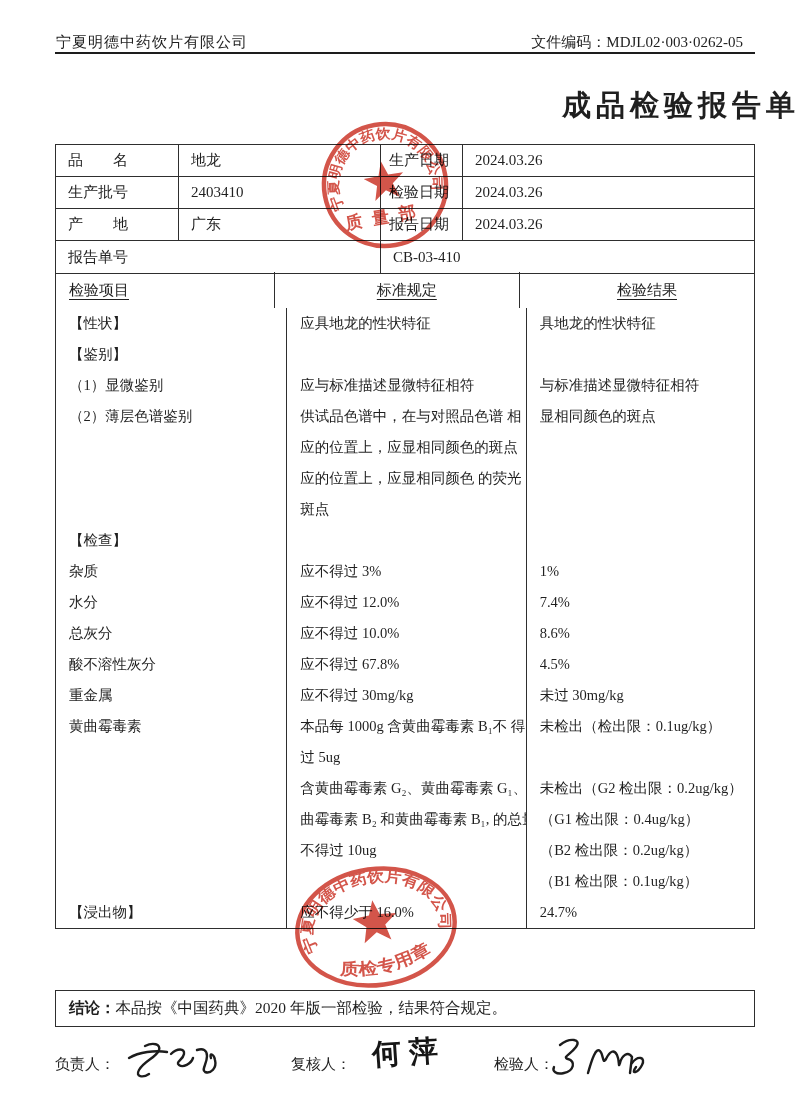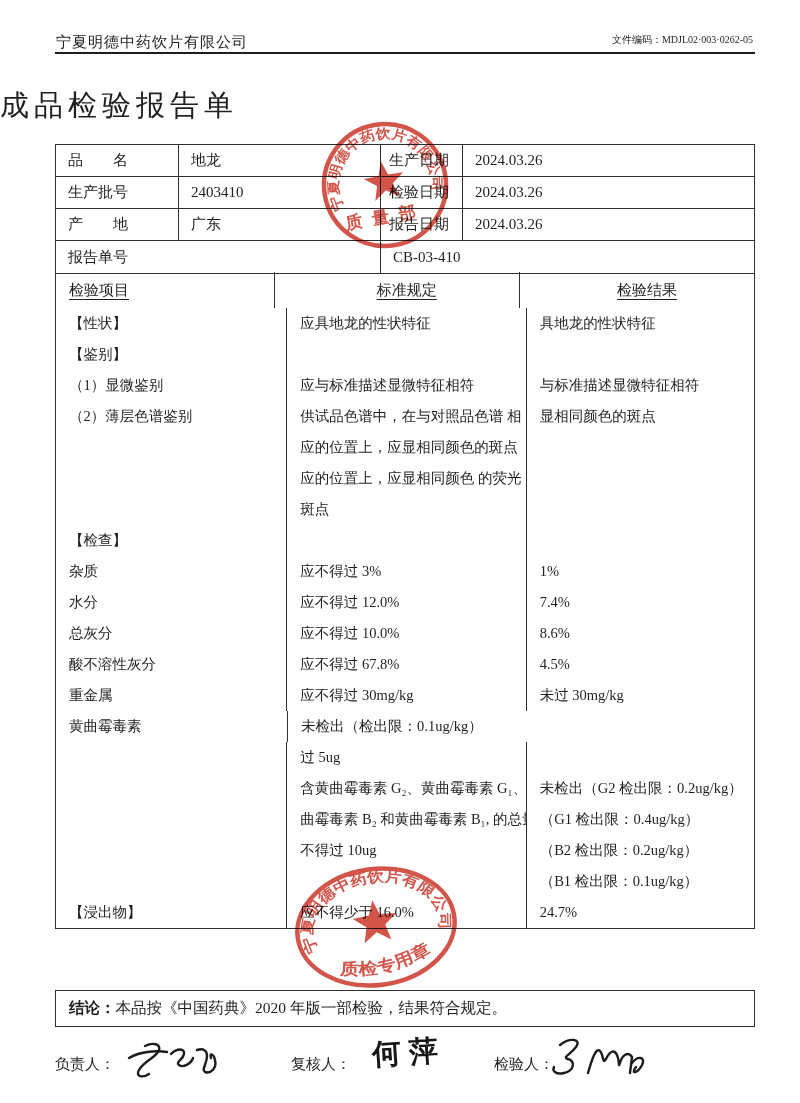--- a/index.html
+++ b/index.html
@@ -4,25 +4,25 @@
 <style>
   html,body{margin:0;padding:0;background:#ffffff;}
   body{
     width:800px;height:1103px;position:relative;overflow:hidden;
     font-family:"Liberation Serif","DejaVu Serif",serif;
     color:#1f1f1f;
   }
   .abs{position:absolute;}
   
   #company-name{left:56px;top:33px;font-size:15px;letter-spacing:1px;}
-  #doc-code{right:47px;top:33px;font-size:10px;}
+  #doc-code{right:57px;top:33px;font-size:15px;}
   #header-rule{left:55px;top:52px;width:700px;height:2px;background:#1d1d1d;}
   
-  #report-title{left:0;top:86px;width:800px;text-align:left;
-    font-size:29px;font-weight:normal;letter-spacing:5px;}
+  #report-title{left:0;top:86px;width:800px;text-align:right;
+    font-size:29px;font-weight:bold;letter-spacing:5px;}
   
   #info-table{left:55px;top:144px;width:700px;border:1px solid #2e2e2e;box-sizing:border-box;}
   .info-row{display:flex;height:32px;border-bottom:1px solid #2e2e2e;box-sizing:border-box;}
   .info-row:last-child{border-bottom:none;}
   .ic{display:flex;align-items:center;padding-left:12px;box-sizing:border-box;
       border-right:1px solid #2e2e2e;font-size:15px;white-space:nowrap;overflow:hidden;}
   .ic:last-child{border-right:none;}
   .ic.w1{width:123px;} .ic.w2{width:202px;} .ic.w3{width:82px;padding-left:8px;} .ic.w4{width:291px;}
   .ic.w5{width:325px;} .ic.w6{width:373px;}
   
@@ -161,20 +161,21 @@
         <div class="mt-c2">应不得过 67.8%</div>
         <div class="mt-c3">4.5%</div>
       </div>
       <div class="mt-row">
         <div class="mt-c1">重金属</div>
         <div class="mt-c2">应不得过 30mg/kg</div>
         <div class="mt-c3">未过 30mg/kg</div>
       </div>
       <div class="mt-row">
         <div class="mt-c1">黄曲霉毒素</div>
+        <div class="mt-c2">本品每 1000g 含黄曲霉毒素 B₁不 得</div>
         <div class="mt-c3">未检出（检出限：0.1ug/kg）</div>
       </div>
       <div class="mt-row">
         <div class="mt-c1"></div>
         <div class="mt-c2">过 5ug</div>
         <div class="mt-c3"></div>
       </div>
       <div class="mt-row">
         <div class="mt-c1"></div>
         <div class="mt-c2">含黄曲霉毒素 G₂、黄曲霉毒素 G₁、黄</div>

